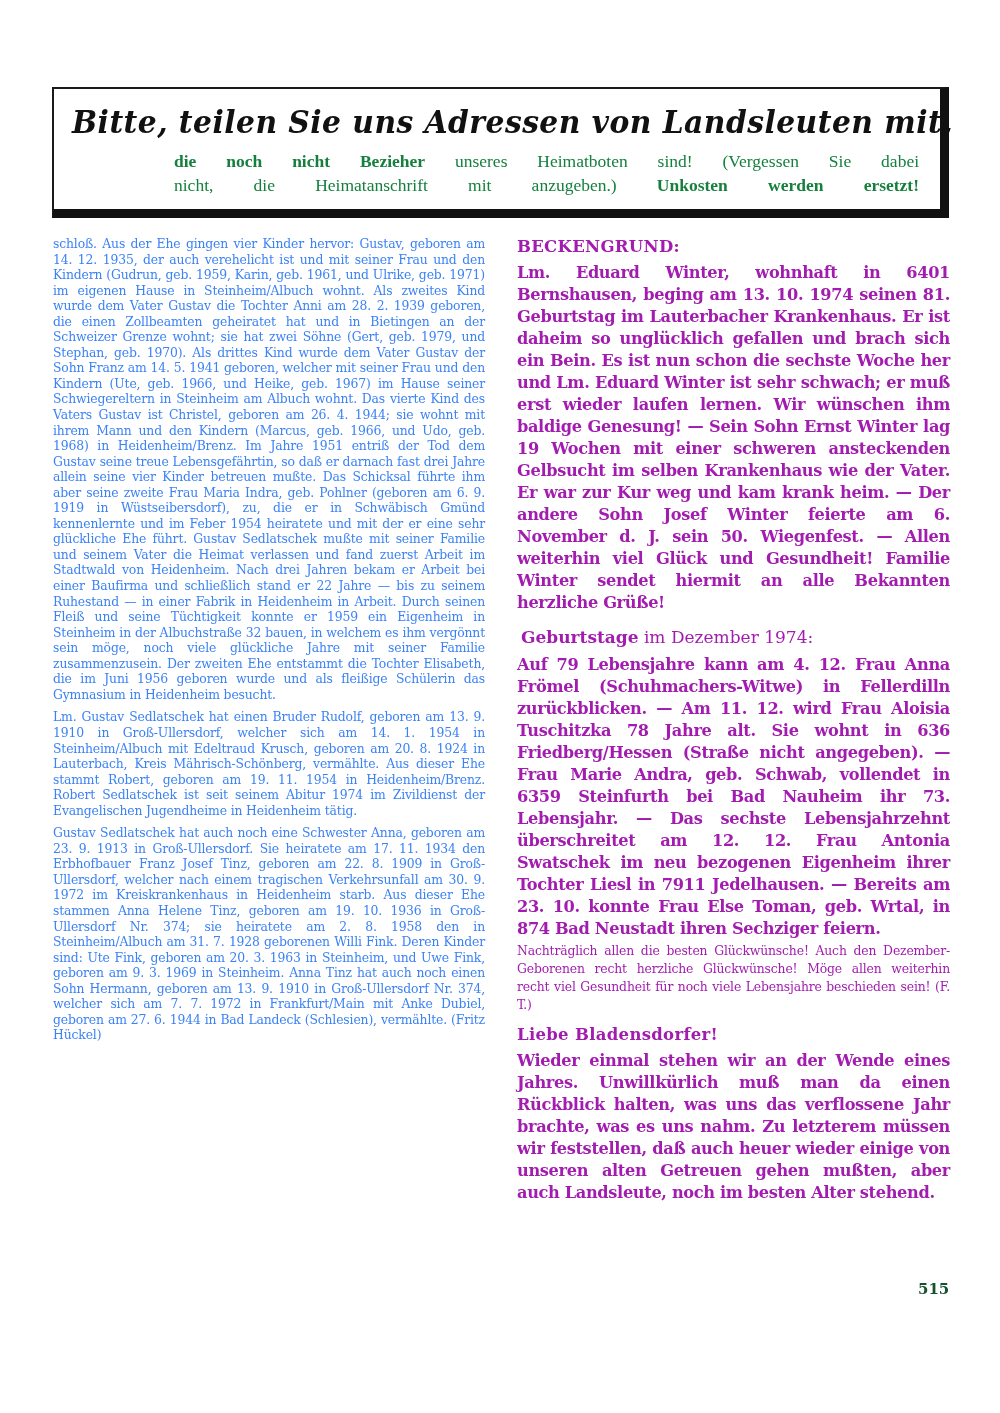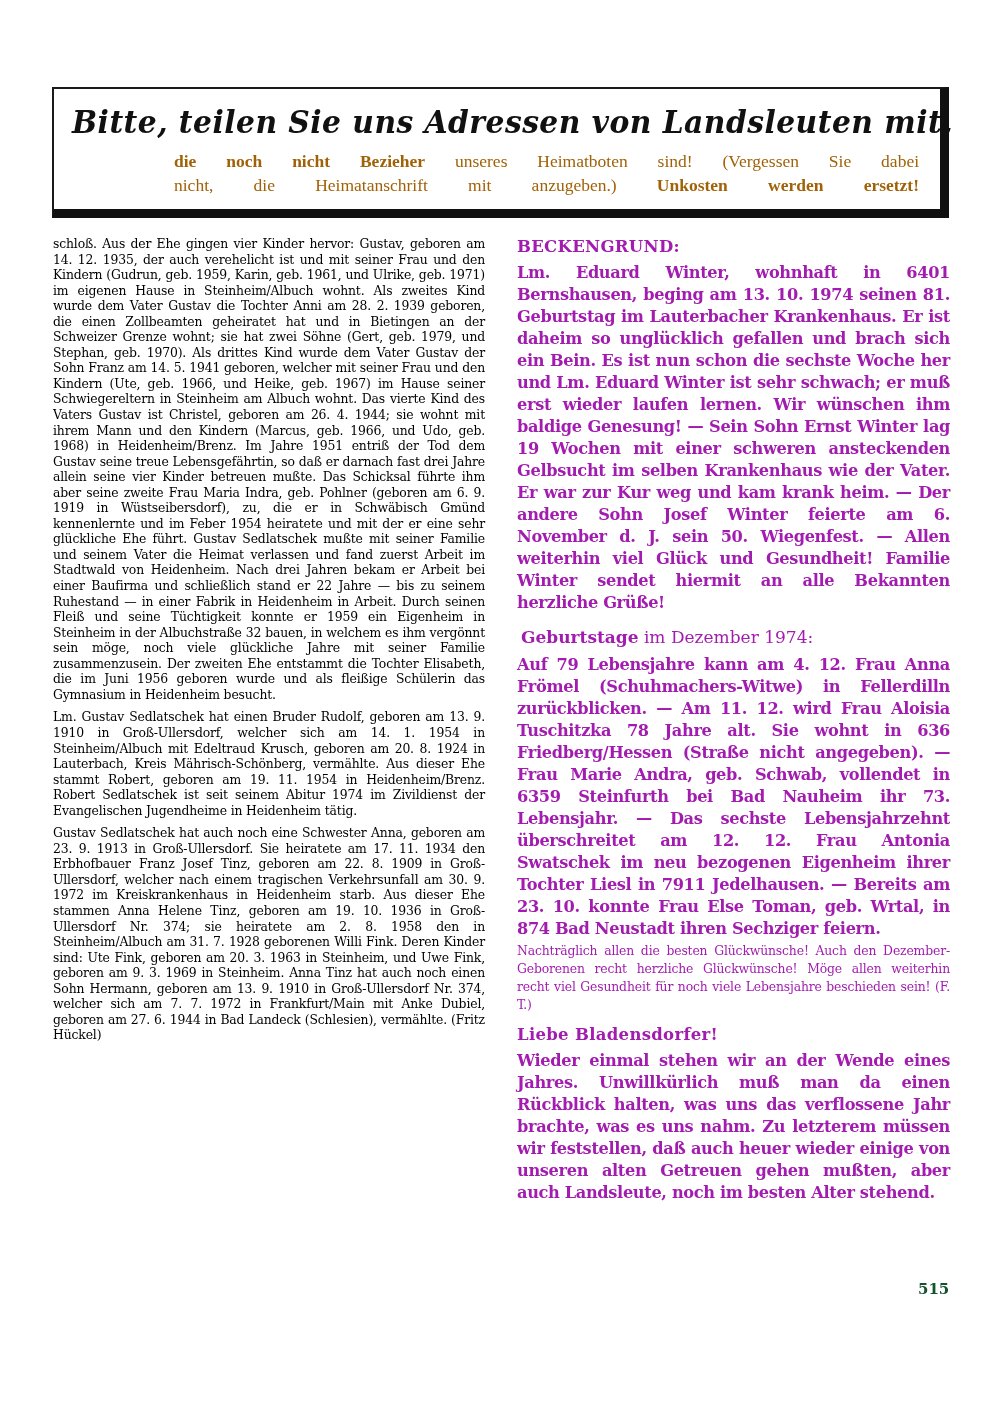--- a/index.html
+++ b/index.html
@@ -13,29 +13,29 @@
   }
   .box-title {
     position: absolute; left: 18px; top: 14px;
     font-family: "DejaVu Serif", serif; font-style: italic; font-weight: bold;
     font-size: 32px; letter-spacing: 0.5px; color: #111; white-space: nowrap;
     transform: scaleX(0.93); transform-origin: left center;
   }
   .box-body {
     position: absolute; left: 120px; top: 60px; width: 745px;
     font-family: "Liberation Serif", serif; font-size: 17.5px; line-height: 24px;
-    text-align: justify; text-align-last: justify; color: #a16207;
+    text-align: justify; text-align-last: justify; color: #15803d;
   }
   .box-body p { margin: 0; text-align: justify; text-align-last: justify; }
   .b { font-weight: bold; }
 
   .col-left {
     position: absolute; left: 53px; top: 236px; width: 432px;
     font-family: "DejaVu Serif", serif; font-size: 12.4px; line-height: 15.55px;
-    letter-spacing: -0.15px; color: #000000;
+    letter-spacing: -0.15px; color: #3b82f6;
   }
   .col-left p { margin: 0 0 7px 0; text-align: justify; hyphens: manual; }
 
   .col-right {
     position: absolute; left: 517px; top: 236px; width: 433px;
     font-family: "DejaVu Serif", serif; color: #a21caf;
   }
   .head {
     font-family: "DejaVu Serif", serif; font-weight: bold; font-size: 16.5px;
     letter-spacing: 0.3px; margin: 0 0 4px 0; line-height: 22px;

